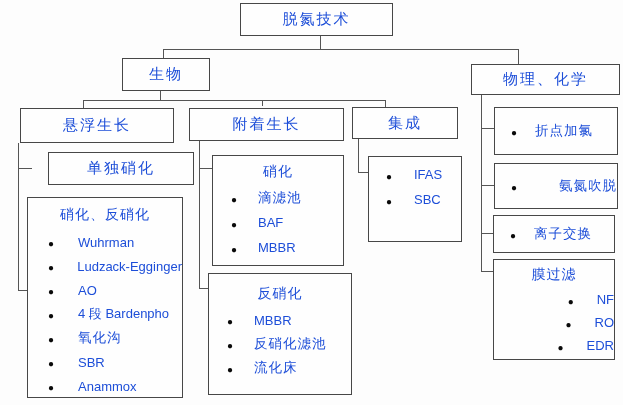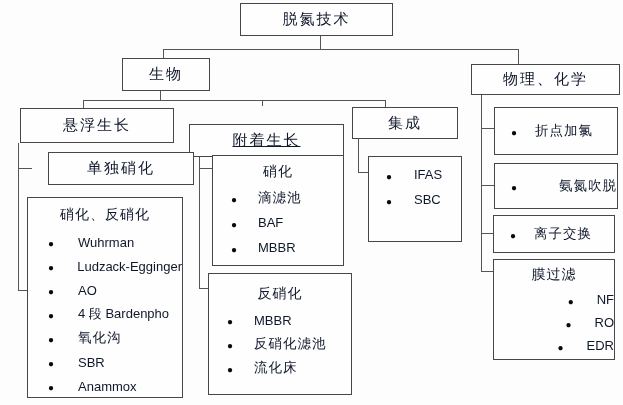--- a/index.html
+++ b/index.html
@@ -1,20 +1,20 @@
 <!DOCTYPE html>
 <html><head>
 <meta charset="utf-8">
 <style>
   * { margin:0; padding:0; box-sizing:border-box; }
   html,body { background:#ffffff; }
   #canvas {
     position:relative; width:623px; height:405px;
     background:#fdfdfd; overflow:hidden;
-    font-family:"Liberation Serif", serif; color:#0f172a;
+    font-family:"Liberation Serif", serif; color:#1d4ed8;
   }
   .box {
     position:absolute; border:1px solid #474747; background:#fefefe;
   }
   .label-box {
     display:flex; align-items:center; justify-content:center;
     font-size:15px; letter-spacing:2px; white-space:nowrap;
   }
   .line { position:absolute; background:#555555; }
   .title { text-align:center; font-size:14px; letter-spacing:1px; line-height:20px; }
@@ -26,21 +26,21 @@
   .cjk { font-family:"Liberation Serif", serif; font-size:13.5px; letter-spacing:1px; }
   .wavy { text-decoration-style:wavy; text-decoration-color:#cc1111; text-decoration-thickness:1px; text-underline-offset:3px; }
 
   
   #root        { left:240px; top:3px;   width:153px; height:33px; }
   #bio         { left:122px; top:58px;  width:88px;  height:33px; }
   #phys        { left:471px; top:64px;  width:149px; height:31px; }
   #susp        { left:20px;  top:108px; width:154px; height:35px; }
   #sepnit      { left:48px;  top:152px; width:146px; height:33px; }
   #nitdenit    { left:27px;  top:197px; width:156px; height:201px; padding-top:7px; }
-  #attached    { left:189px; top:124px; width:155px; height:33px;text-decoration:underline; }
+  #attached    { left:189px; top:108px; width:155px; height:33px; }
   #nitbox      { left:212px; top:155px; width:132px; height:111px; padding-top:6px; }
   #denitbox    { left:208px; top:273px; width:144px; height:122px; padding-top:10px; }
   #integrated  { left:352px; top:107px; width:106px; height:32px; }
   #ifasbox     { left:368px; top:156px; width:94px;  height:86px; padding-top:5px; }
   #breakpoint  { left:494px; top:107px; width:124px; height:48px; }
   #ammonia     { left:494px; top:163px; width:124px; height:46px;gap:27px; }
   #ionex       { left:493px; top:215px; width:122px; height:38px; }
   #membrane    { left:493px; top:259px; width:122px; height:101px; padding-top:5px; }
 
   #nitdenit .li  { height:24px; padding-left:20px; }

